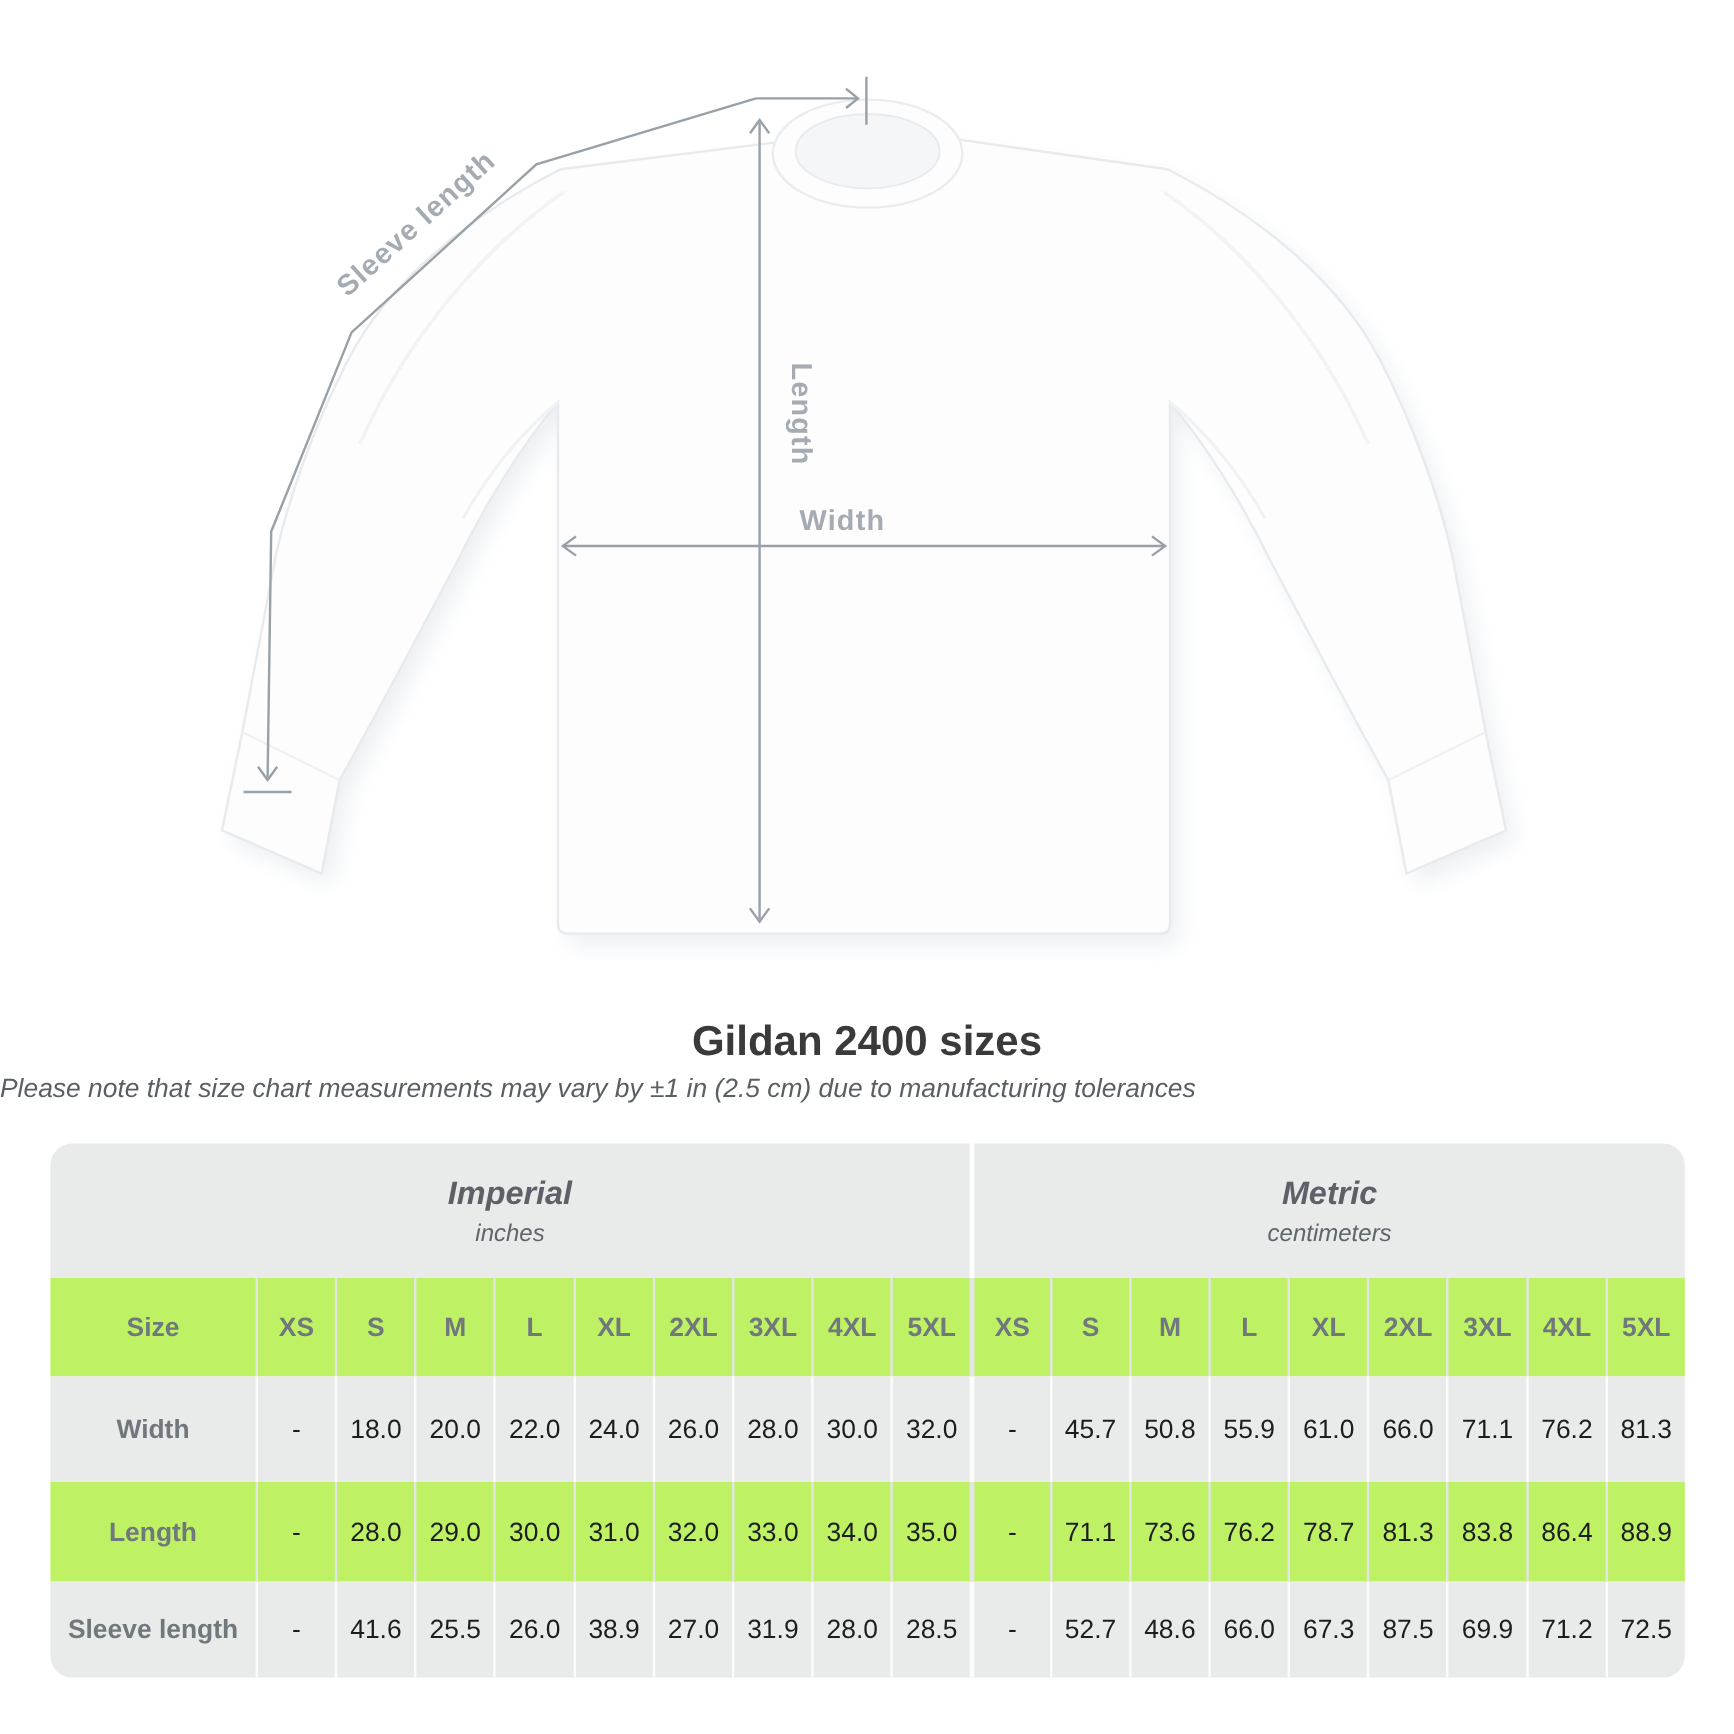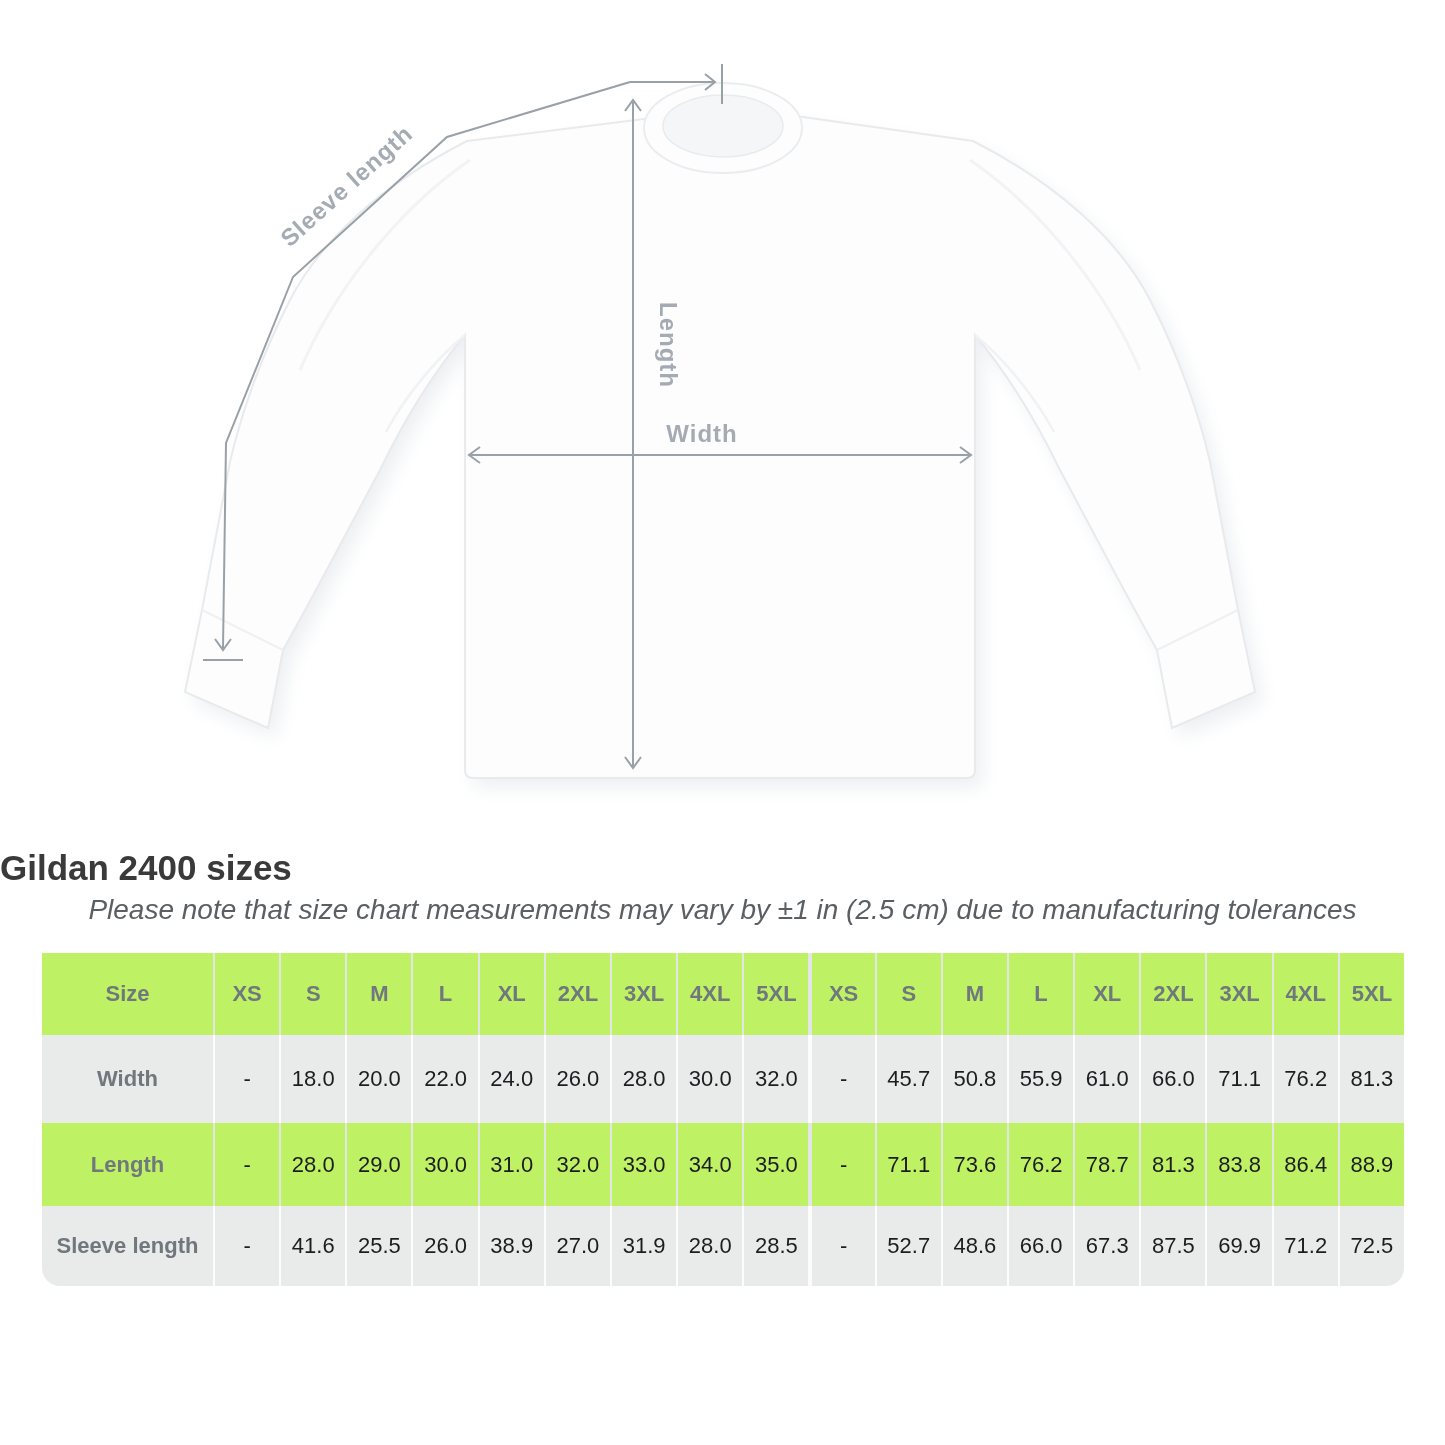--- a/index.html
+++ b/index.html
@@ -9,25 +9,25 @@
   }
   
   .diagram-svg{position:absolute;left:0;top:0;}
   .dim-label{
     font-family:"Liberation Sans", sans-serif;
     font-weight:bold;font-size:24px;fill:#a4abb2;letter-spacing:1px;
   }
   
   .page-title{
     position:absolute;left:0;top:848px;width:1445px;margin:0;
-    text-align:left;font-size:35px;font-weight:bold;color:#3a3a3a;
+    text-align:center;font-size:35px;font-weight:bold;color:#3a3a3a;
   }
   .tolerance-note{
     position:absolute;left:0;top:894px;width:1445px;margin:0;
-    text-align:center;font-size:28px;font-style:italic;color:#5a5f63;
+    text-align:left;font-size:22px;font-style:italic;color:#5a5f63;
   }
   
   .size-table{position:absolute;left:42px;top:953px;width:1362px;}
   .band-row{display:flex;height:112px;}
   .band{background:#e9eaea;display:flex;flex-direction:column;align-items:center;justify-content:center;gap:7px;}
   .band-imperial{width:766px;border-radius:18px 0 0 0;}
   .band-metric{width:592px;margin-left:4px;border-radius:0 18px 0 0;}
   .band-title{font-size:27px;font-weight:bold;font-style:italic;color:#5b6167;}
   .band-units{font-size:20px;font-style:italic;color:#5f666b;}
   .grid-row{display:grid;grid-template-columns:171px repeat(18,1fr);}
@@ -106,20 +106,30 @@
   <text class="dim-label" transform="translate(352 192) rotate(-42)" text-anchor="middle">Sleeve length</text>
   <text class="dim-label" transform="translate(660 345) rotate(90)" text-anchor="middle">Length</text>
   <text class="dim-label" x="702" y="442" text-anchor="middle">Width</text>
 </svg>
 
 <h1 class="page-title">Gildan 2400 sizes</h1>
 <p class="tolerance-note">Please note that size chart measurements may vary by ±1 in (2.5 cm) due to manufacturing tolerances</p>
 
 <div class="size-table">
 
+  <div class="band-row">
+    <div class="band band-imperial">
+      <div class="band-title">Imperial</div>
+      <div class="band-units">inches</div>
+    </div>
+    <div class="band band-metric">
+      <div class="band-title">Metric</div>
+      <div class="band-units">centimeters</div>
+    </div>
+  </div>
 
   <div class="grid-row row-white row-sizes">
     <div class="cell first head">Size</div>
     <div class="cell head">XS</div>
     <div class="cell head">S</div>
     <div class="cell head">M</div>
     <div class="cell head">L</div>
     <div class="cell head">XL</div>
     <div class="cell head">2XL</div>
     <div class="cell head">3XL</div>

